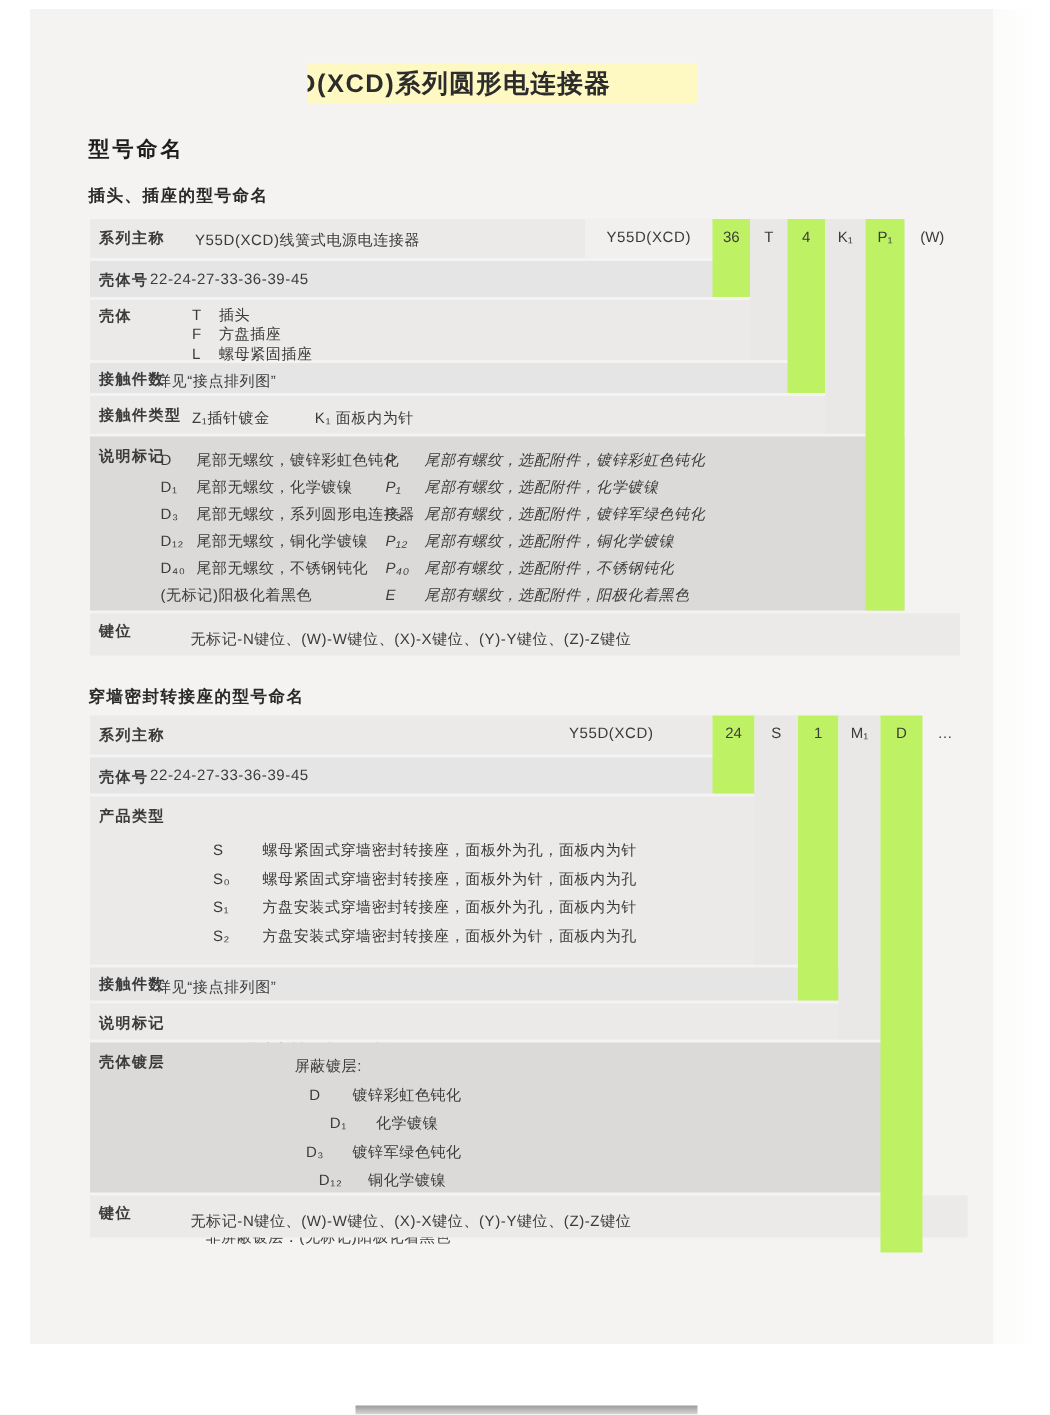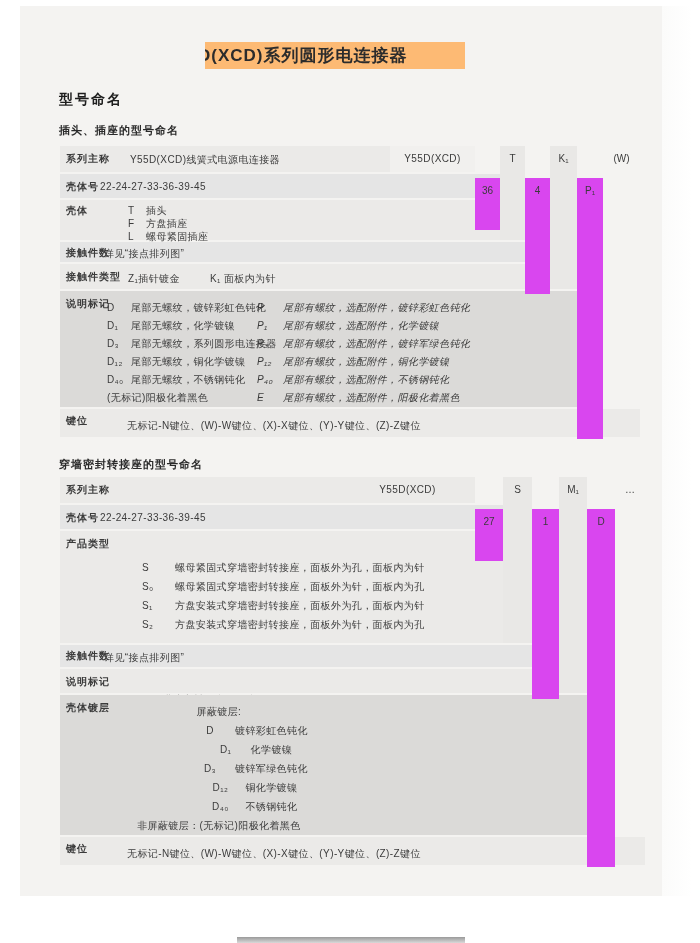--- a/index.html
+++ b/index.html
@@ -5,21 +5,21 @@
   html,body{margin:0;padding:0;}
   body{
     width:700px;height:943px;position:relative;background:#ffffff;
     font-family:"Liberation Sans","DejaVu Sans",sans-serif;color:#3b3b3b;
     overflow:hidden;
   }
   .page-bg{position:absolute;left:20px;top:6px;width:642px;height:890px;background:#f4f3f1;}
   .page-edge{position:absolute;left:662px;top:6px;width:30px;height:890px;
     background:linear-gradient(to right,#fbfbfa,#ffffff);}
   .title-box{
-    position:absolute;left:205px;top:42px;width:260px;height:27px;background:#fdba74;
+    position:absolute;left:205px;top:42px;width:260px;height:27px;background:#fef9c3;
     overflow:hidden;white-space:nowrap;text-indent:-7px;
     font-size:17px;font-weight:bold;line-height:27px;color:#2c2c2c;letter-spacing:1px;
   }
   .h1{position:absolute;left:59px;top:91px;font-size:14px;font-weight:bold;color:#1e1e1e;letter-spacing:2px;}
   .h2{position:absolute;left:59px;font-size:11px;font-weight:bold;color:#2a2a2a;letter-spacing:1px;}
   .h2.s1{top:123px;} .h2.s2{top:457px;}
 
   .mtable{position:absolute;left:60px;}
   .mtable.t1{top:146px;width:580px;height:291px;}
   .mtable.t2{top:477px;width:585px;height:388px;}
@@ -35,21 +35,21 @@
   .code{display:inline-block;}
   .w18{width:18px}.w24{width:24px}.w26{width:26px}.w32{width:32px}.w33{width:33px}.w50{width:50px}
 
   .ycell{position:absolute;top:0;height:26px;line-height:26px;text-align:center;
     font-size:10px;letter-spacing:.4px;z-index:2;}
   .t1 .ycell{left:330px;width:85px;background:#f1f0ee;}
   .t2 .ycell{left:280px;width:135px;background:transparent;}
 
   .strip{position:absolute;top:0;z-index:3;text-align:center;font-size:10px;}
   .strip span{display:block;line-height:26px;}
-  .sdark{background:#d946ef;margin-top:32px;}
+  .sdark{background:#bef264;}
   .slight{background:#e9e8e6;}
   .snone{background:transparent;}
 
   .two-col{position:absolute;top:8px;left:0;}
   .col-left{left:47px;} .col-right{left:197px;font-style:italic;}
   .marks .line{line-height:18px;}
   .ptype-items{position:absolute;left:82px;top:27px;}
   .ptype-items .line{line-height:19px;}
   .plating-cnt{position:absolute;left:70px;top:7px;text-align:center;}
   .plating-cnt .line{line-height:19px;}
@@ -145,21 +145,21 @@
     <div class="lbl" style="top:5px">键位</div>
     <div class="cnt" style="padding-left:67px;top:10px">无标记-N键位、(W)-W键位、(X)-X键位、(Y)-Y键位、(Z)-Z键位</div>
   </div>
 </div>
 
 <div class="h2 s2">穿墙密封转接座的型号命名</div>
 
 <div class="mtable t2">
 
   <div class="strip sdark" style="left:415px;width:28px;height:52px">
-      <span>27</span>
+      <span>24</span>
     </div>
   <div class="strip slight" style="left:443px;width:29px;height:166px">
       <span>S</span>
     </div>
   <div class="strip sdark" style="left:472px;width:27px;height:190px">
       <span>1</span>
     </div>
   <div class="strip slight" style="left:499px;width:28px;height:216px">
       <span>M₁</span>
     </div>
@@ -195,21 +195,21 @@
     <div class="cnt" style="padding-left:44px;top:6px">详见“接点排列图”</div>
   </div>
 
   <div class="trow bg-light" style="width:527px;height:24px">
     <div class="lbl">说明标记</div>
     <div class="cnt" style="padding-left:70px;top:24px">
       <span class="code w32">M₁</span><span>灌胶密封，接触件镀金</span>
     </div>
   </div>
 
-  <div class="trow bg-block" style="width:555px;height:140px">
+  <div class="trow bg-block" style="width:555px;height:100px">
     <div class="lbl">壳体镀层</div>
     <div class="plating-cnt">
       <div class="line">屏蔽镀层:</div>
       <div class="line indent55"><span class="code w50">D</span><span>镀锌彩虹色钝化</span></div>
       <div class="line indent55"><span class="code w50">D₁</span><span>化学镀镍</span></div>
       <div class="line indent55"><span class="code w50">D₃</span><span>镀锌军绿色钝化</span></div>
       <div class="line indent55"><span class="code w50">D₁₂</span><span>铜化学镀镍</span></div>
       <div class="line indent55"><span class="code w50">D₄₀</span><span>不锈钢钝化</span></div>
       <div class="line">非屏蔽镀层：(无标记)阳极化着黑色</div>
     </div>

